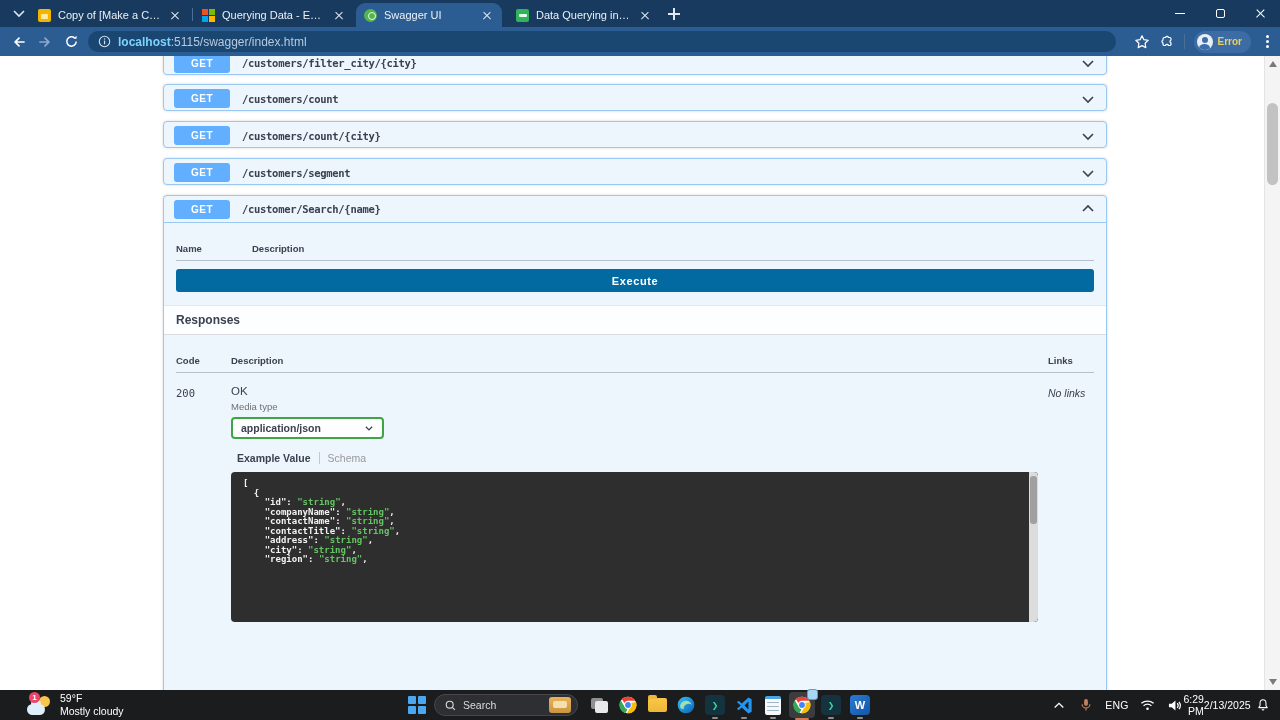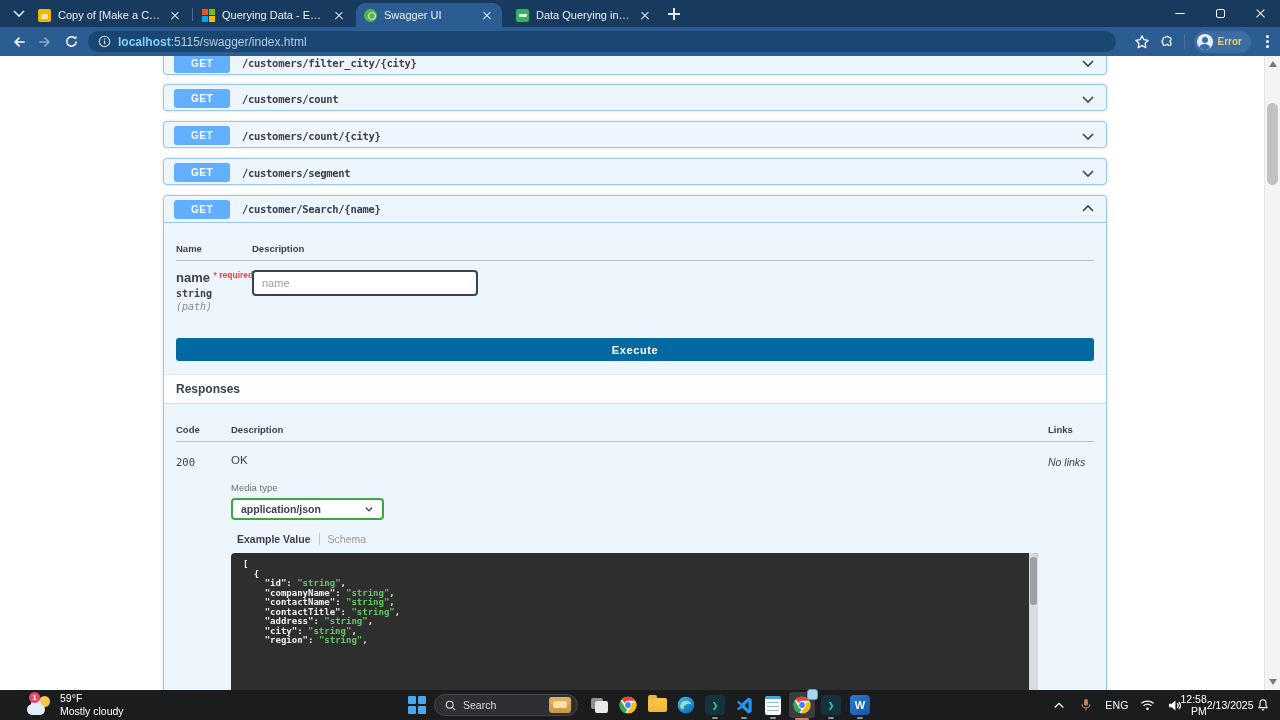--- a/index.html
+++ b/index.html
@@ -84,21 +84,21 @@
   .pinput::placeholder { color:#9aa0a8; }
 
   .execwrap { padding:8px 12px 13px; }
   .execute { width:100%; height:23px; background:#0369a1; border:none; border-radius:3px; color:#fff; font-size:11px; font-weight:bold; letter-spacing:.6px; font-family:"Liberation Sans",sans-serif; }
 
   .resprow { display:flex; margin:0 12px; padding:12px 0; }
   .rcode { width:55px; font-family:"DejaVu Sans Mono",monospace; font-size:10.5px; color:#3b4151; padding-top:2px; }
   .rdesc { flex:1; }
   .rdesc .ok { font-size:11.5px; color:#3b4151; }
   .rlinks { width:46px; font-size:10.5px; font-style:italic; color:#3b4151; padding-top:2px; }
-  .mtlabel { font-size:9.5px; color:#707070; margin-top:16px; }
+  .mtlabel { font-size:9.5px; color:#707070; margin-top:4px; }
   .mtselect { margin-top:5px; width:153px; height:22px; border:2px solid #3fa544; border-radius:4px; background:#fff; display:flex; align-items:center; padding:0 8px; justify-content:space-between; }
   .mtselect .val { font-size:10.5px; font-weight:bold; color:#3b4151; }
   .acceptnote { margin-top:6px; font-size:9.5px; color:#3fa544; }
   .extabs { margin-top:13px; display:flex; align-items:center; gap:8px; }
   .extabs .exv { font-size:10.5px; font-weight:bold; color:#3b4151;margin-left:6px; }
   .extabs .sep { width:1px; height:12px; background:#c4c8cd; }
   .extabs .sch { font-size:10.5px; color:#999; }
   .codeblock { margin-top:8px; width:807px; height:150px; background:#2e2e2e; border-radius:4px; padding:7px 12px; position:relative; overflow:hidden; }
   .codeline { font-family:"DejaVu Sans Mono",monospace; font-size:9px; line-height:9.5px; white-space:pre; font-weight:bold; }
   .codeline .k,.codeline .c,.codeline .p { color:#f2f2f2; }
@@ -300,30 +300,20 @@
           </svg>
         </span>
     </div>
 
 
     <div class="tblhead">
       <span class="h col-name">Name</span>
       <span class="h">Description</span>
     </div>
 
-    <div class="paramrow">
-      <div class="pname">
-        <div class="nm"><span>name</span> <span class="req">* required</span></div>
-        <div class="typ">string</div>
-        <div class="loc">(path)</div>
-      </div>
-      <div>
-        <input class="pinput" value="" placeholder="name" style="">
-      </div>
-    </div>
 
     <div class="execwrap">
       <button class="execute">Execute</button>
     </div>
 
     <div class="strip" style="border-top:1px solid rgba(59,65,81,.12);">
       <span class="stitle">Responses</span>
     </div>
 
     <div class="tblhead">
@@ -505,21 +495,21 @@
         </svg>
     </div>
     <div class="trayitem" style="width:28px;">
       <svg width="15" height="13" viewBox="0 0 16 14">
           <path d="M2 5h3l4-3.3v10.6L5 9H2z" fill="#fff"></path>
           <path d="M11 4.5a4 4 0 0 1 0 5" fill="none" stroke="#fff" stroke-width="1.3"></path>
           <path d="M12.8 3a6.6 6.6 0 0 1 0 8" fill="none" stroke="#fff" stroke-width="1.3"></path>
         </svg>
     </div>
     <div class="trayitem clock" style="width:58px;">
-      <div>12:58 PM</div>
+      <div>6:29 PM</div>
       <div>2/13/2025</div>
     </div>
     <div class="trayitem" style="width:34px;">
       <svg width="14" height="14" viewBox="0 0 16 16">
           <path d="M8 2C5.8 2 4.6 3.8 4.6 5.8v3L3.2 11h9.6l-1.4-2.2v-3C11.4 3.8 10.2 2 8 2z" fill="none" stroke="#fff" stroke-width="1.2" stroke-linejoin="round"></path>
           <path d="M6.8 12.8a1.3 1.3 0 0 0 2.4 0" fill="none" stroke="#fff" stroke-width="1.2"></path>
         </svg>
     </div>
   </div>
 </div>

